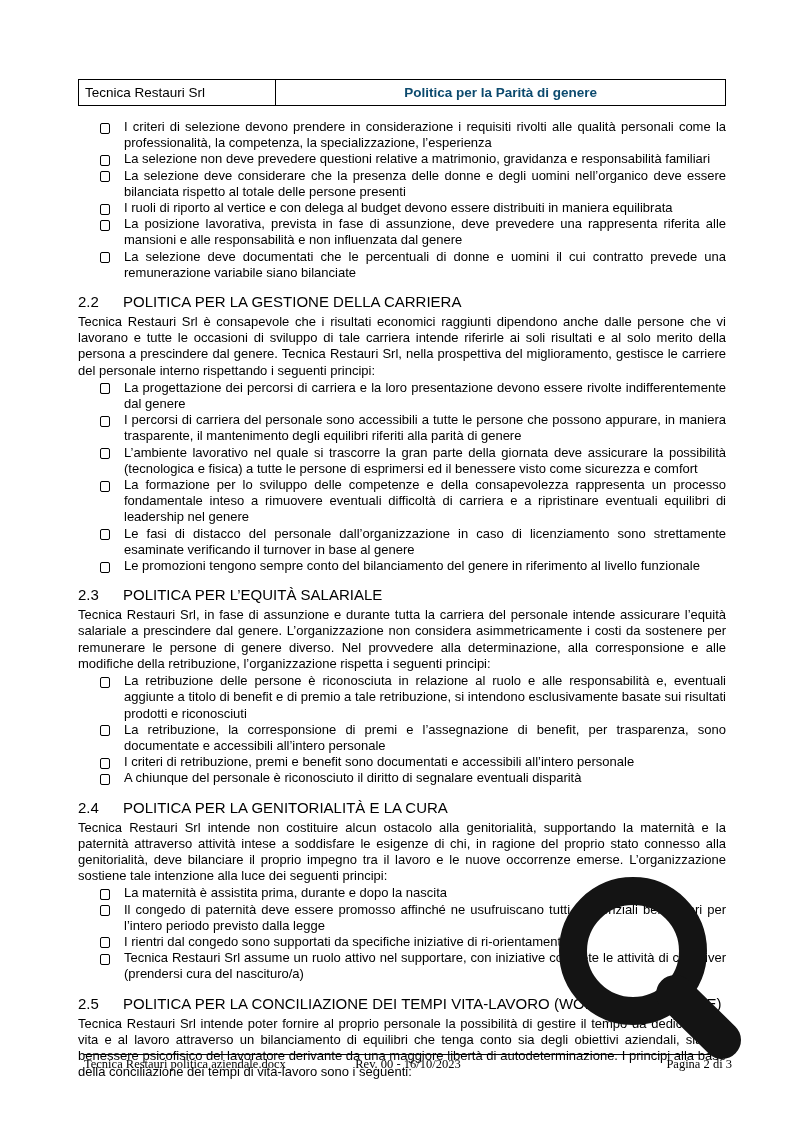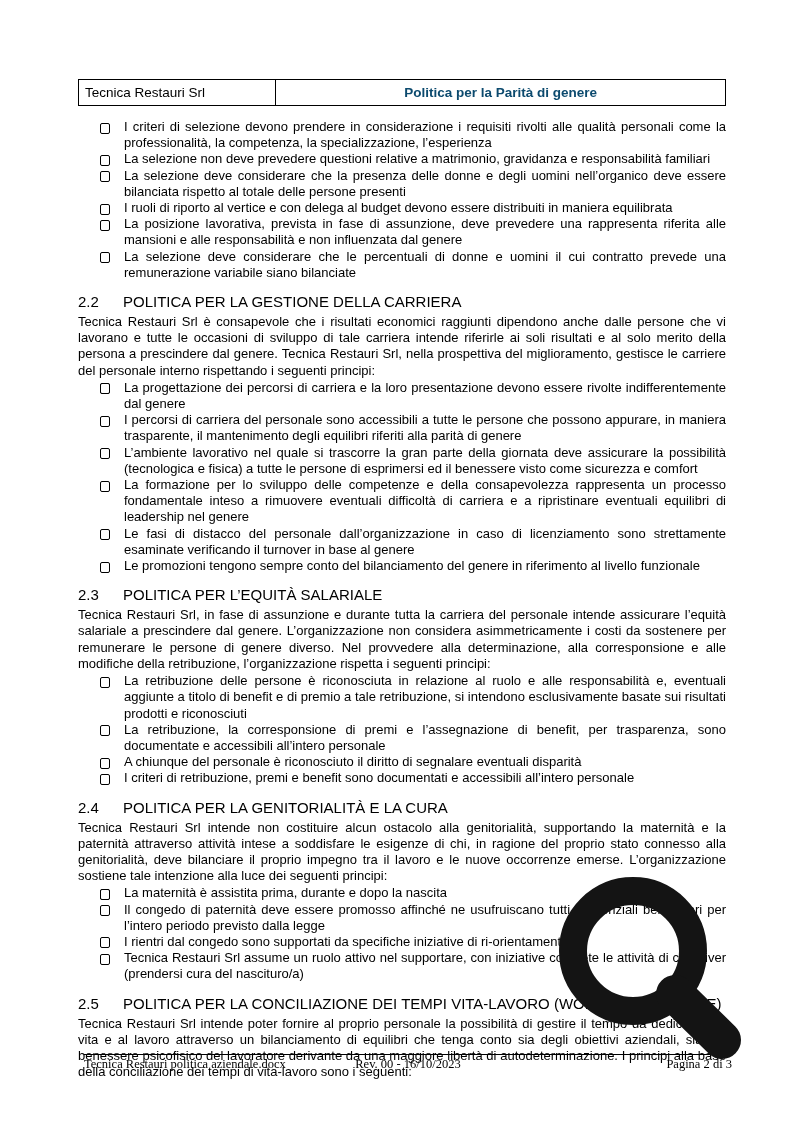--- a/index.html
+++ b/index.html
@@ -127,21 +127,21 @@
             <span class="bt">I ruoli di riporto al vertice e con delega al budget devono essere distribuiti in maniera equilibrata</span>
           </li>
 
           <li class="bullet">
             <span class="box"></span>
             <span class="bt">La posizione lavorativa, prevista in fase di assunzione, deve prevedere una rappresenta riferita alle mansioni e alle responsabilità e non influenzata dal genere</span>
           </li>
 
           <li class="bullet">
             <span class="box"></span>
-            <span class="bt">La selezione deve considerare che le percentuali di donne e uomini il cui contratto prevede una remunerazione variabile siano bilanciate</span>
+            <span class="bt">La selezione deve documentati che le percentuali di donne e uomini il cui contratto prevede una remunerazione variabile siano bilanciate</span>
           </li>
         </ul>
 
       <section class="sec">
         <div class="sec-head">
           <span class="sec-num">2.2</span>
           <span class="sec-title">POLITICA PER LA GESTIONE DELLA CARRIERA</span>
         </div>
         <p class="para">Tecnica Restauri Srl è consapevole che i risultati economici raggiunti dipendono anche dalle persone che vi lavorano e tutte le occasioni di sviluppo di tale carriera intende riferirle ai soli risultati e al solo merito della persona a prescindere dal genere. Tecnica Restauri Srl, nella prospettiva del miglioramento, gestisce le carriere del personale interno rispettando i seguenti principi:</p>
         <ul class="blist">
@@ -195,26 +195,26 @@
               <span class="bt">La retribuzione delle persone è riconosciuta in relazione al ruolo e alle responsabilità e, eventuali aggiunte a titolo di benefit e di premio a tale retribuzione, si intendono esclusivamente basate sui risultati prodotti e riconosciuti</span>
             </li>
 
             <li class="bullet">
               <span class="box"></span>
               <span class="bt">La retribuzione, la corresponsione di premi e l’assegnazione di benefit, per trasparenza, sono documentate e accessibili all’intero personale</span>
             </li>
 
             <li class="bullet">
               <span class="box"></span>
+              <span class="bt">I criteri di retribuzione, premi e benefit sono documentati e accessibili all’intero personale</span>
+            </li>
+
+            <li class="bullet">
+              <span class="box"></span>
               <span class="bt">A chiunque del personale è riconosciuto il diritto di segnalare eventuali disparità</span>
-            </li>
-
-            <li class="bullet">
-              <span class="box"></span>
-              <span class="bt">I criteri di retribuzione, premi e benefit sono documentati e accessibili all’intero personale</span>
             </li>
           </ul>
       </section>
 
       <section class="sec">
         <div class="sec-head">
           <span class="sec-num">2.4</span>
           <span class="sec-title">POLITICA PER LA GENITORIALITÀ E LA CURA</span>
         </div>
         <p class="para">Tecnica Restauri Srl intende non costituire alcun ostacolo alla genitorialità, supportando la maternità e la paternità attraverso attività intese a soddisfare le esigenze di chi, in ragione del proprio stato connesso alla genitorialità, deve bilanciare il proprio impegno tra il lavoro e le nuove occorrenze emerse. L’organizzazione sostiene tale intenzione alla luce dei seguenti principi:</p>

